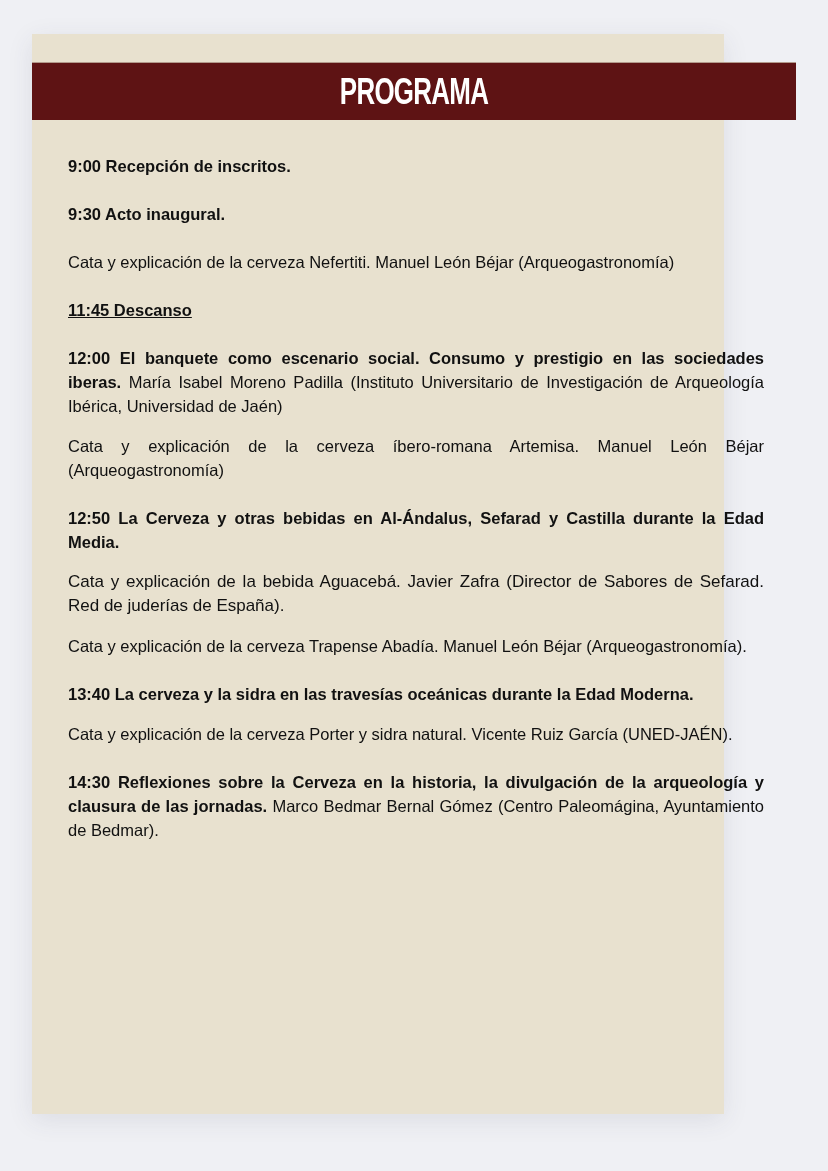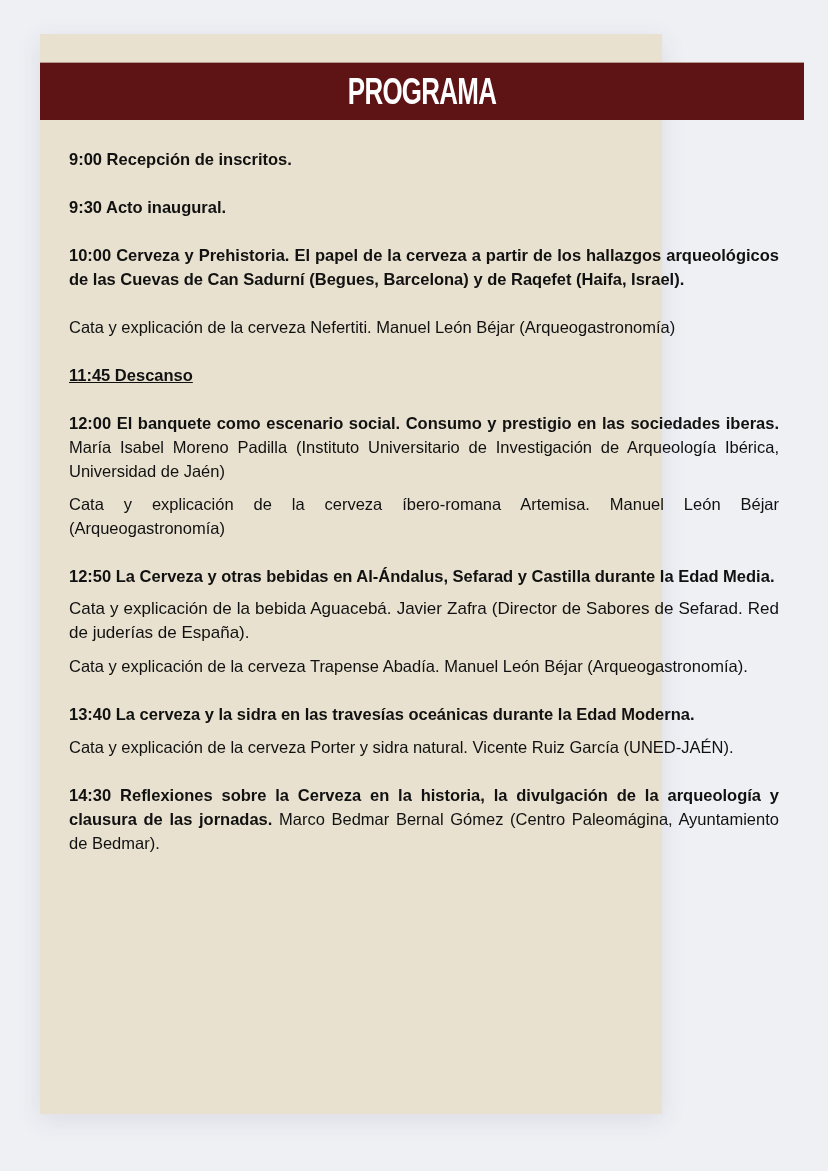--- a/index.html
+++ b/index.html
@@ -5,22 +5,22 @@
   html, body { margin: 0; padding: 0; }
   body {
     width: 828px; height: 1171px;
     background: #eff0f4;
     position: relative;
     overflow: hidden;
     font-family: "Liberation Sans", "DejaVu Sans", sans-serif;
   }
   .page {
     position: absolute;
-    left: 40px; top: 34px;
-    width: 622px; height: 1080px;
+    left: 32px; top: 34px;
+    width: 692px; height: 1080px;
     background: #e8e1cf;
     box-shadow: 0 6px 24px rgba(60,60,90,0.10);
   }
   .header {
     position: absolute;
     left: 0; top: 28px;
     width: 764px; height: 57px;
     background: #5e1314;
     border-top: 1px solid #b39a8c;
     display: flex; align-items: center; justify-content: center;
@@ -36,21 +36,21 @@
   }
   .content {
     position: absolute;
     left: 20px; top: 104px;
     width: 728px;
     color: #111111;
     font-size: 16.5px;
     line-height: 24px;
   }
   .item { margin: 0 0 24px 0; text-align: justify; }
-  .item p { margin: 9px; }
+  .item p { margin: 16px; }
   .b { font-weight: bold; }
   .u { text-decoration: underline; font-weight: bold; }
   .small { font-size: 17px; }
 </style>
 </head>
 <body>
 
 <div class="page">
   <div class="header">
     <span class="header-title">PROGRAMA</span>
@@ -60,21 +60,20 @@
 
     <div class="item">
       <p><span class="b">9:00 Recepción de inscritos.</span></p>
     </div>
 
     <div class="item">
       <p><span class="b">9:30 Acto inaugural.</span></p>
     </div>
 
     <div class="item">
-      <p><span class="b">10:00 Cerveza y Prehistoria. El papel de la cerveza a partir de los hallazgos arqueológicos de las Cuevas de Can Sadurní (Begues, Barcelona) y de Raqefet (Haifa, Israel).</span></p>
     </div>
 
     <div class="item">
       <p><span>Cata y explicación de la cerveza Nefertiti. Manuel León Béjar (Arqueogastronomía)</span></p>
     </div>
 
     <div class="item">
       <p><span class="u">11:45 Descanso</span></p>
     </div>
 

